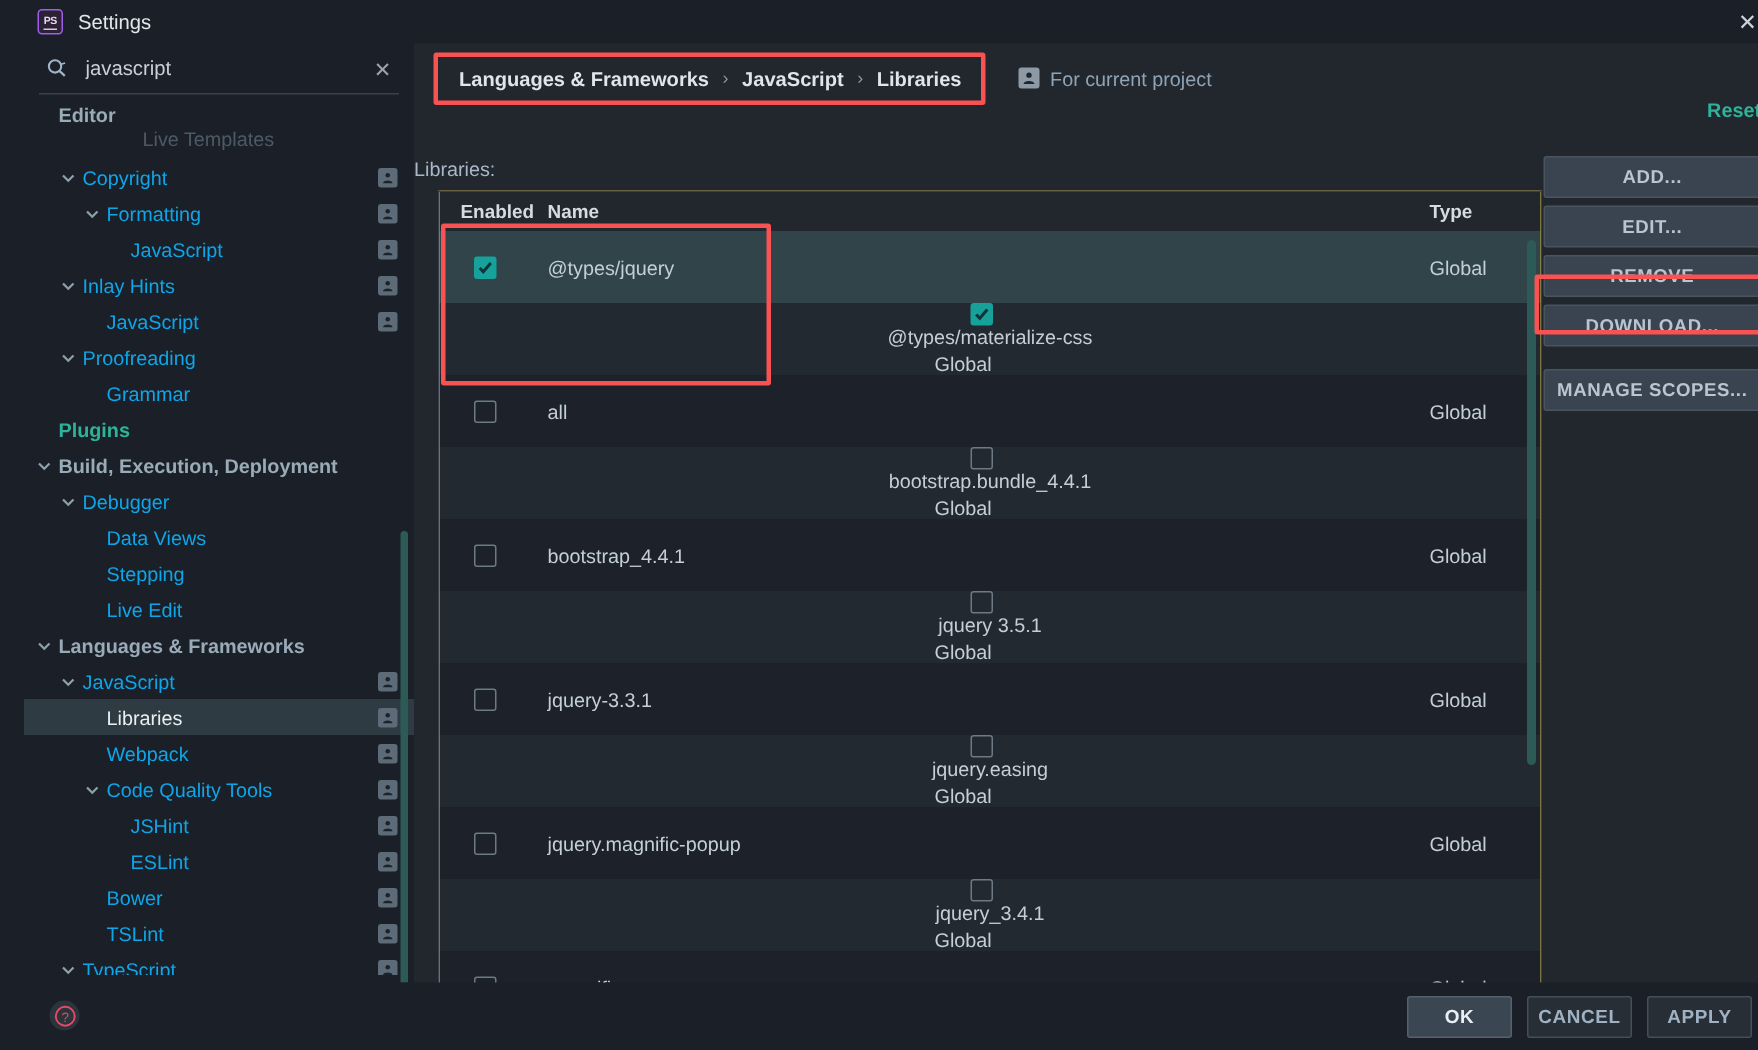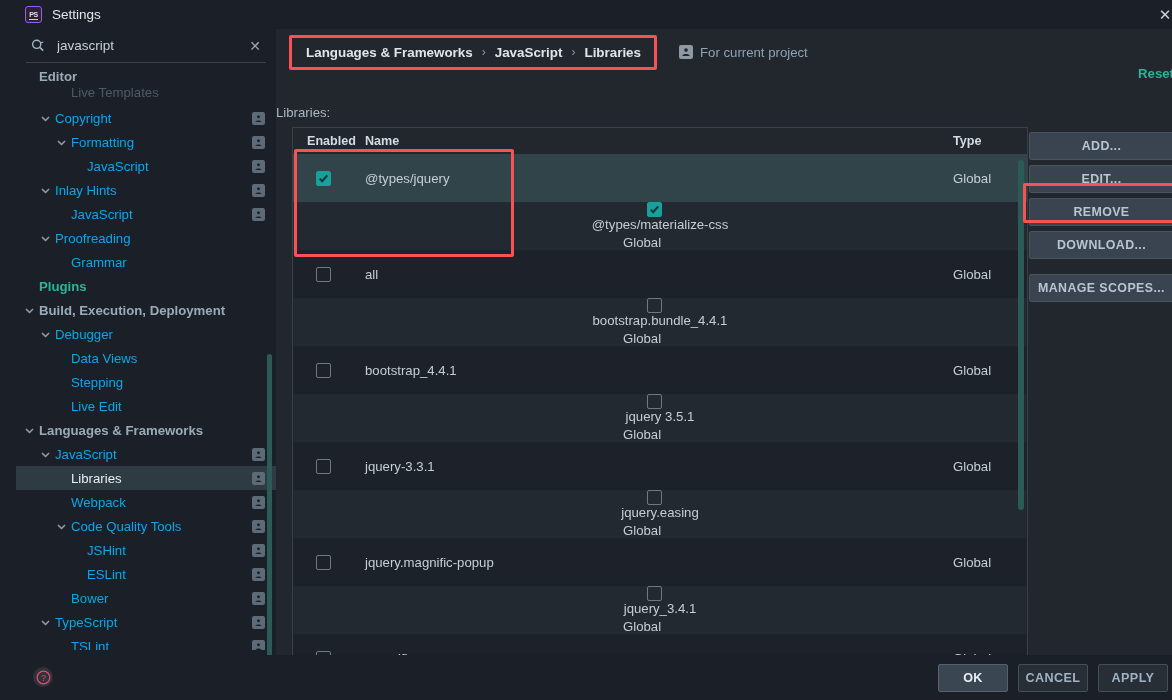--- a/index.html
+++ b/index.html
@@ -191,21 +191,21 @@
   
   .anno {
     position: absolute;
     border: 3px solid #fa5252;
     border-radius: 2px;
     pointer-events: none;
   }
 
   
   .side-buttons {
-    position: absolute; left: 753px; top: 103px;
+    position: absolute; left: 753px; top: 75px;
     width: 134px;
     display: flex; flex-direction: column; gap: 5px; border-radius: 20px;
   }
   .btn {
     height: 28px; width: 145px;
     background: #394450;
     border: 1px solid #49545f;
     border-radius: 2px;
     color: #b9c5d0; font-size: 12.4px; font-weight: bold;
     letter-spacing: 0.4px;
@@ -273,21 +273,21 @@
         </svg>
       </span>
       <input class="search-input" type="text" value="javascript" style="">
       <span class="search-clear">✕</span>
     </div>
     <div class="tree" id="tree">
         <div class="tree-row bold">
           <span class="chev" style="margin-left: 7px;"></span>
           <span class="tree-label">Editor</span>
         </div>
-        <div class="tree-row clipped" style="margin-top: -10px; height: 28px;">
+        <div class="tree-row clipped" style="margin-top: -10px; height: 28px; gap: 24px;">
           <span class="chev" style="margin-left: 39px;"></span>
           <span class="tree-label">Live Templates</span>
         </div>
         <div class="tree-row">
           <span class="chev" style="margin-left: 23px;">
             <svg width="13" height="13" viewBox="0 0 13 13">
               <polyline points="3,5 6.5,8.5 10,5" fill="none" stroke="#8ea0ae" stroke-width="1.5"></polyline>
             </svg>
           </span>
           <span class="tree-label">Copyright</span>
@@ -470,36 +470,36 @@
           <span class="chev" style="margin-left: 39px;"></span>
           <span class="tree-label">Bower</span>
           <span class="tree-badge">
             <svg width="9" height="9" viewBox="0 0 10 10">
               <circle cx="5" cy="3.1" r="1.7" fill="#1d232a"></circle>
               <path d="M1.5 9 C1.5 6.5 8.5 6.5 8.5 9 Z" fill="#1d232a"></path>
             </svg>
           </span>
         </div>
         <div class="tree-row">
+          <span class="chev" style="margin-left: 39px;"></span>
+          <span class="tree-label">TSLint</span>
+          <span class="tree-badge">
+            <svg width="9" height="9" viewBox="0 0 10 10">
+              <circle cx="5" cy="3.1" r="1.7" fill="#1d232a"></circle>
+              <path d="M1.5 9 C1.5 6.5 8.5 6.5 8.5 9 Z" fill="#1d232a"></path>
+            </svg>
+          </span>
+        </div>
+        <div class="tree-row">
           <span class="chev" style="margin-left: 23px;">
             <svg width="13" height="13" viewBox="0 0 13 13">
               <polyline points="3,5 6.5,8.5 10,5" fill="none" stroke="#8ea0ae" stroke-width="1.5"></polyline>
             </svg>
           </span>
           <span class="tree-label">TypeScript</span>
-          <span class="tree-badge">
-            <svg width="9" height="9" viewBox="0 0 10 10">
-              <circle cx="5" cy="3.1" r="1.7" fill="#1d232a"></circle>
-              <path d="M1.5 9 C1.5 6.5 8.5 6.5 8.5 9 Z" fill="#1d232a"></path>
-            </svg>
-          </span>
-        </div>
-        <div class="tree-row">
-          <span class="chev" style="margin-left: 39px;"></span>
-          <span class="tree-label">TSLint</span>
           <span class="tree-badge">
             <svg width="9" height="9" viewBox="0 0 10 10">
               <circle cx="5" cy="3.1" r="1.7" fill="#1d232a"></circle>
               <path d="M1.5 9 C1.5 6.5 8.5 6.5 8.5 9 Z" fill="#1d232a"></path>
             </svg>
           </span>
         </div>
       </div>
     <div class="sidebar-scrollbar"></div>
   </div>

